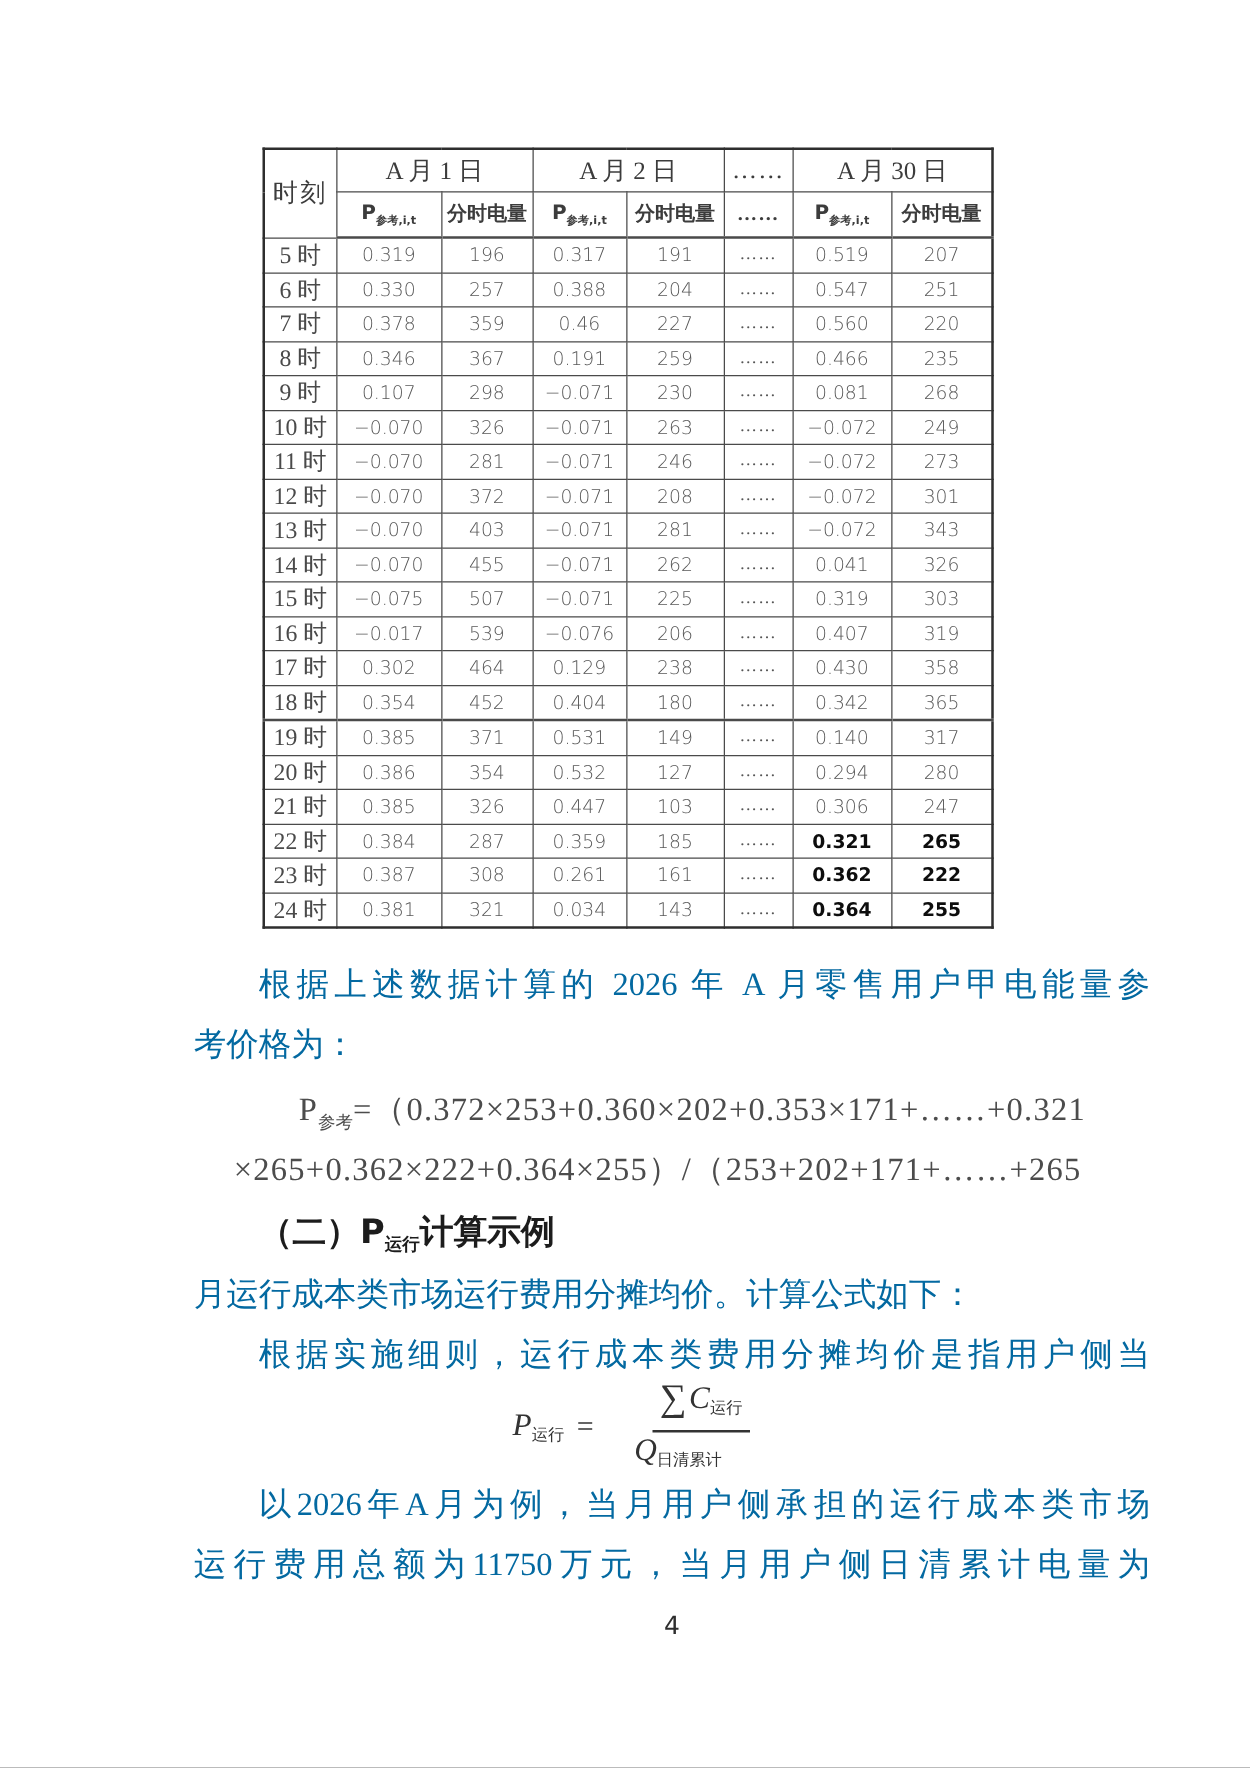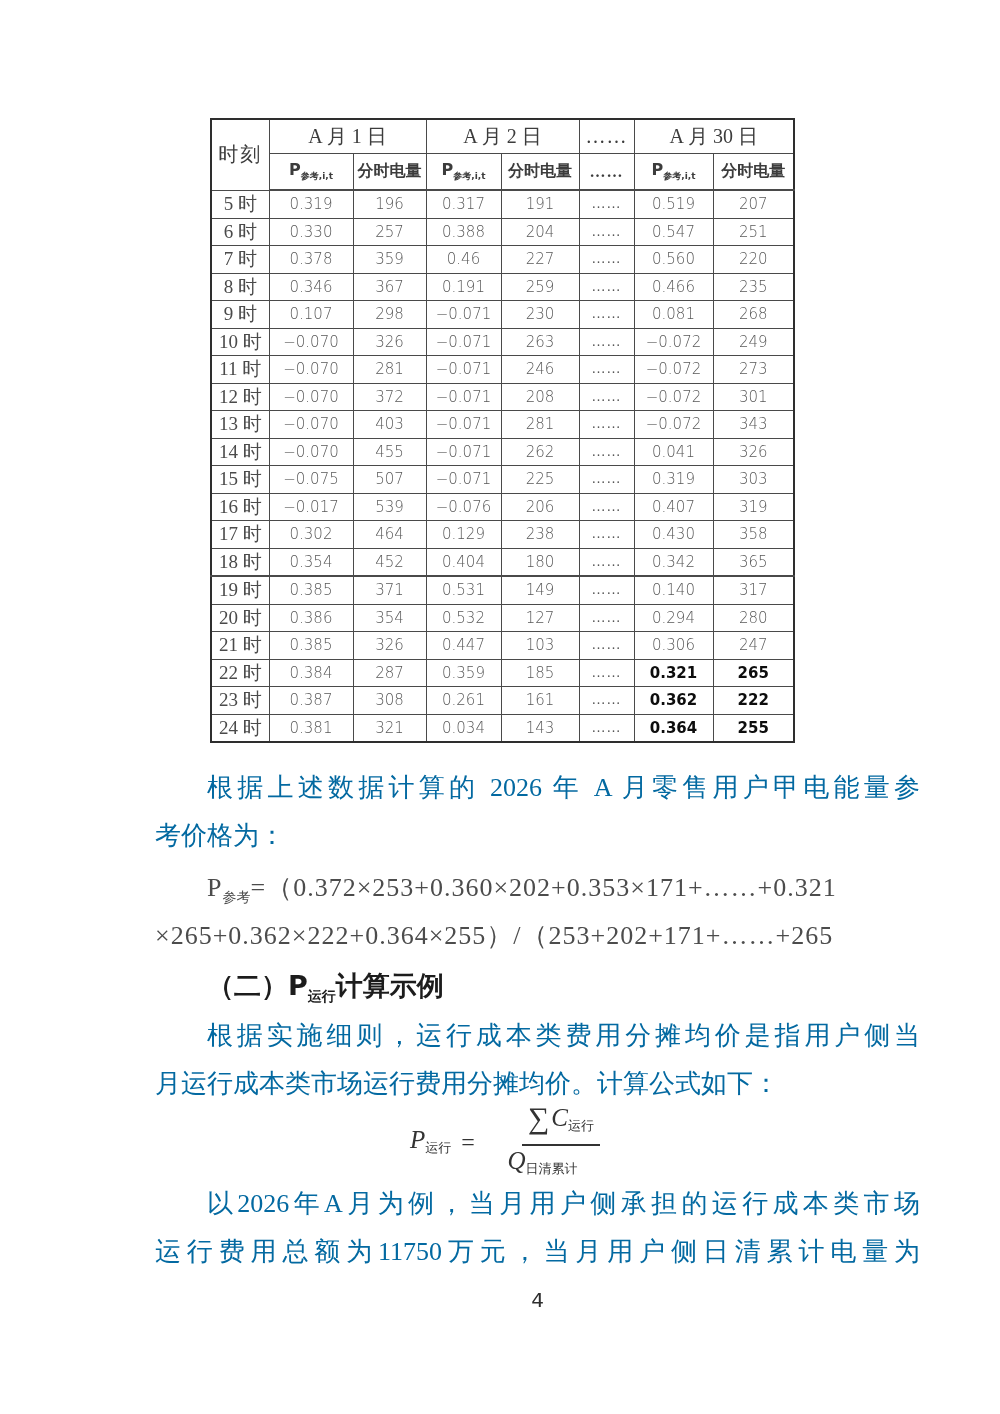--- a/index.html
+++ b/index.html
@@ -50,21 +50,21 @@
   .para{margin:0;}
   .tline{
     height:48px;line-height:48px;
     font-size:26px;color:#0369a1;
     white-space:nowrap;
   }
   .jf{text-align:justify;text-align-last:justify;white-space:normal;height:48px;overflow:hidden;}
   .ind{text-indent:52px;}
   .para1{margin-top:21px;width:765px;}
   .fml1{margin-top:4px;width:765px;letter-spacing:1px;}
-  .fml1 .tline{color:#4c4c4c;}
+  .fml1 .tline{color:#4c4c4c;margin-left:32px;}
   .fsub{font-size:14px;letter-spacing:0;}
   .result{font-weight:700;color:#151515;letter-spacing:0;}
   .h2{
     margin-top:2px;height:48px;line-height:48px;
     font-family:"DejaVu Sans","Liberation Sans",sans-serif;
     font-weight:700;font-size:27px;color:#1c1c1c;
   }
   .h2 .hsub{font-size:14px;font-weight:700;}
   .para2{margin-top:2px;width:765px;}
   .para3{width:765px;}
@@ -335,22 +335,22 @@
   <div class="para fml1">
     <div class="tline ind"><span>P</span><sub class="fsub">参考</sub><span>=（0.372×253+0.360×202+0.353×171+……+0.321</span></div>
     <div class="tline">×265+0.362×222+0.364×255）/（253+202+171+……+265</div>
   </div>
 
   <div class="h2 ind">
     <span>（二）</span><span>P</span><sub class="hsub">运行</sub><span>计算示例</span>
   </div>
 
   <div class="para para2">
+    <div class="tline">月运行成本类市场运行费用分摊均价。计算公式如下：</div>
     <div class="tline jf ind">根据实施细则，运行成本类费用分摊均价是指用户侧当</div>
-    <div class="tline">月运行成本类市场运行费用分摊均价。计算公式如下：</div>
   </div>
 
   <div class="formula2">
     <span class="f2lhs"><i>P</i><sub>运行</sub></span>
     <span class="f2eq">=</span>
     <span class="frac">
       <span class="num"><span class="sum">∑</span><i>C</i><sub>运行</sub></span>
       <span class="den"><i>Q</i><sub>日清累计</sub></span>
     </span>
   </div>

